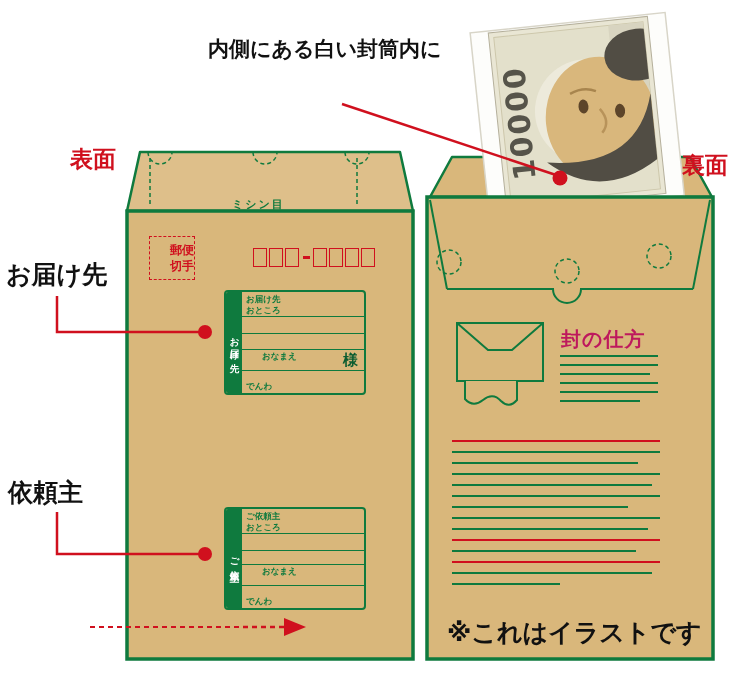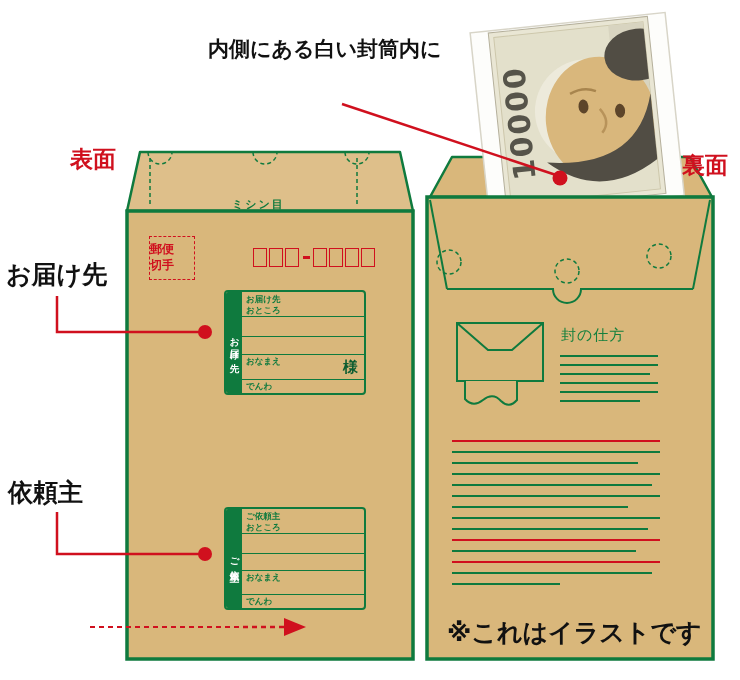--- a/index.html
+++ b/index.html
@@ -6,36 +6,36 @@
   .stage{position:relative;width:740px;height:680px;background:#fff;overflow:hidden;
          font-family:"DejaVu Sans","Liberation Sans",sans-serif;}
   .abs{position:absolute;}
   svg{position:absolute;inset:0;}
   .annotation{font-size:21px;font-weight:700;color:#111;line-height:1.45;}
   .side-label{font-size:23px;font-weight:700;color:#d0101e;}
   .callout-label{font-size:25px;font-weight:600;color:#111;}
   .callout-label.small{font-size:22px;}
   .tear-line{font-size:11px;color:#0f7a3e;letter-spacing:2px;font-weight:600;font-family:Liberation Mono, monospace;}
   .stamp-box{left:149px;top:236px;width:44px;height:42px;border:1.5px dashed #d0101e;
-             display:flex;flex-direction:column;align-items:flex-start;justify-content:center;
-             color:#d0101e;font-size:12px;font-weight:700;line-height:1.35;font-family:Liberation Mono, monospace;}
+             display:flex;flex-direction:column;align-items:flex-end;justify-content:center;
+             color:#d0101e;font-size:12px;font-weight:700;line-height:1.35;}
   .postal-boxes{left:253px;top:248px;display:flex;align-items:center;}
   .pc-box{display:inline-block;width:12px;height:17px;border:1.5px solid #d0101e;margin-right:2px;}
   .pc-dash{display:inline-block;width:7px;height:2.5px;background:#d0101e;margin:0 3px 0 2px;}
   .addr-box{display:flex;border:2px solid #0f7a3e;border-radius:4px;overflow:hidden;}
   .addr-side{width:16px;background:#0f7a3e;color:#fff;writing-mode:vertical-rl;text-orientation:upright;
              font-size:9.5px;font-weight:700;display:flex;align-items:center;justify-content:center;letter-spacing:1px;}
   .addr-main{flex:1;display:flex;flex-direction:column;color:#0f7a3e;}
   .addr-head{height:22px;padding:2px 4px 0;font-size:8.5px;line-height:1.3;font-weight:600;}
   .rule{border-top:1.5px solid #0f7a3e;}
-  .row-name{position:relative;font-size:8.5px;font-weight:600;padding:1px 4px 0;}
+  .row-name{position:relative;font-size:8.5px;font-weight:600;padding:1px 20px 0;}
   .honorific{position:absolute;right:6px;top:50%;transform:translateY(-50%);
              font-size:15px;font-weight:700;color:#0b5c30;}
-  .row-phone{font-size:8.5px;font-weight:600;padding:1px 4px 0;flex:1;}
-  .seal-title{font-size:15px;font-weight:400;color:#15803d;letter-spacing:1px;}
+  .row-phone{font-size:8.5px;font-weight:600;padding:10px 4px 0;flex:1;}
+  .seal-title{font-size:20px;font-weight:700;color:#be185d;letter-spacing:1px;}
   .disclaimer{font-size:25px;font-weight:600;color:#111;}
 </style>
 </head>
 <body>
 
 <div class="stage">
 
   <svg width="740" height="680" viewBox="0 0 740 680">
 
     <path d="M430,197 L452,157 L690,157 L712,197 Z" fill="#d9b77b" stroke="#0f7a3e" stroke-width="2.5" stroke-linejoin="round"></path>

